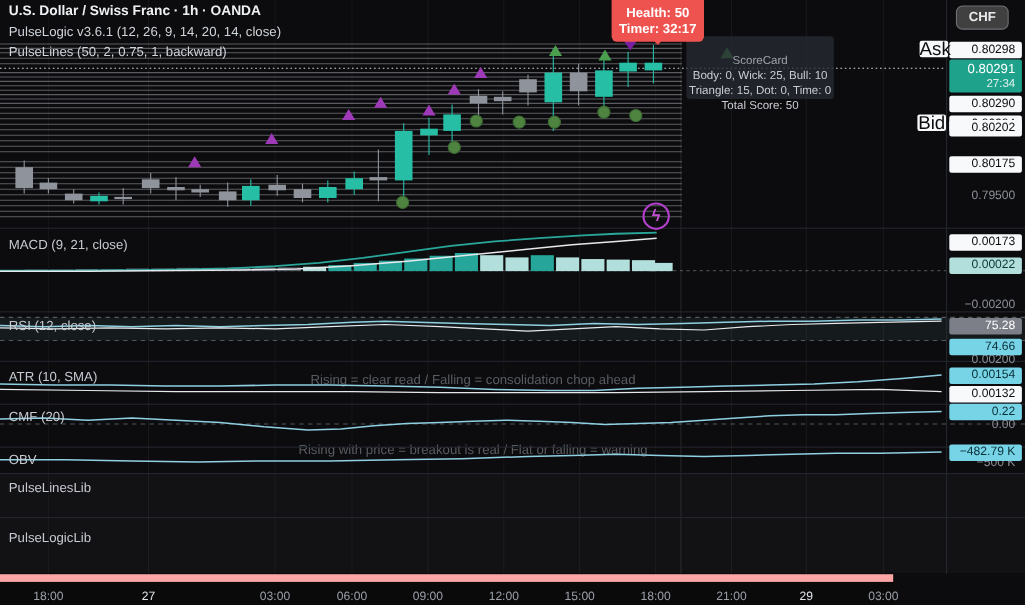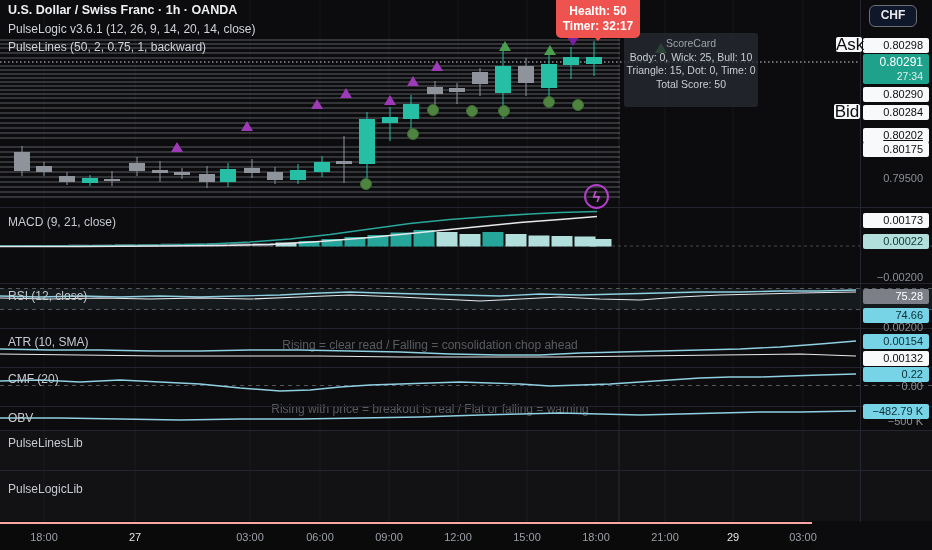--- a/index.html
+++ b/index.html
@@ -23,23 +23,23 @@
     font-size:12px; color:rgba(150,154,162,0.55); }
 
   
   #exit-tooltip { position:absolute; left:556px; top:-13px; width:84px; z-index:6;
     background:#ef5350; border-radius:5px; padding:2px 0 4px 0;
     text-align:center; font-size:12px; line-height:15px; font-weight:600; color:#fff; }
   #exit-tail { position:absolute; left:590px; top:32px; z-index:6; width:0; height:0;
     border-left:8px solid transparent; border-right:8px solid transparent; border-top:9px solid #ef5350; }
 
   
-  #scorecard { position:absolute; left:624px; top:33px; width:134px; height:74px; z-index:5;
+  #scorecard { position:absolute; left:624px; top:33px; width:134px; height:57px; z-index:5;
     background:rgba(38,42,50,0.8); border-radius:3px; text-align:center;
-    font-size:10.5px; line-height:13.5px; color:#c9ccd3; padding-top:4px; }
+    font-size:10.5px; line-height:13.5px; color:#c9ccd3; padding-top:16px; }
   #scorecard .sc-title { color:#9da1a9; }
 
   
   #price-axis { position:absolute; left:860px; top:0; width:72px; height:522px; z-index:3;
     border-left:1px solid #23262e; }
   .chip { position:absolute; left:2px; width:66px; height:15px; line-height:15px;
     font-size:11px; text-align:right; padding-right:6px; border-radius:2px; z-index:2; }
   .chip.white { background:#f8f9fb; color:#0d0d10; }
   .chip.mint  { background:#b2dfdb; color:#0d3833; }
   .chip.cyan  { background:#76d4e6; color:#0a2e36; }
@@ -48,31 +48,31 @@
   #last-price-box { position:absolute; left:2px; top:54px; width:66px; height:30px; z-index:2;
     background:#1fa28c; border-radius:2px; text-align:right; padding-right:6px; color:#fff;padding-left:13px; }
   #last-price-box .lp { font-size:12px; line-height:16px; }
   #last-price-box .cd { font-size:10.5px; line-height:12px; color:rgba(255,255,255,0.85); }
 
   .side-tag { position:absolute; width:26px; height:15px; line-height:15px; z-index:4;
     background:#f8f9fb; color:#0d0d10; font-size:17px; text-align:center; border-radius:2px; }
 
   
   #chf-button { position:absolute; left:869px; top:5px; width:48px; height:22px; z-index:7;
-    background:#0f172a; border:1.5px solid #6b6f76; border-radius:6px;
+    background:#404040; border:1.5px solid #6b6f76; border-radius:6px;
     color:#e8eaed; font-size:12px; font-weight:600; text-align:center; line-height:19px; }
 
   
   #lightning-icon { position:absolute; left:584px; top:184px; width:25px; height:25px; z-index:4;
     border:2px solid #b13fc9; border-radius:50%; color:#c44fd6;
     font-size:15px; font-weight:700; text-align:center; line-height:21px; }
 
   
   #time-axis { position:absolute; left:0; top:522px; width:812px; height:28px; z-index:3;
-    background:#0a0a0b; border-top:2px solid #fca5a5;text-align:center; }
+    background:#0a0a0b; border-top:7px solid #fca5a5;text-align:center; }
   .time-label { position:absolute; top:7px; transform:translateX(-50%);
     font-size:11px; color:#9ba0a8; }
   .time-label.major { color:#e2e5ea; font-weight:400; }
 </style>
 </head>
 <body>
 
 <div id="app">
 
   <div id="chart-canvas">
@@ -281,21 +281,21 @@
   <div class="lib-pane-bg" style="top:471px; height:50px"></div>
 
   <div id="price-axis">
     <div id="last-price-box">
       <div class="lp">0.80291</div>
       <div class="cd">27:34</div>
     </div>
   <div class="chip white" style="top: 37.5px;">0.80298</div>
       <div class="chip white" style="top: 86.5px;">0.80290</div>
       <div class="chip white" style="top: 104.5px;">0.80284</div>
-      <div class="chip white" style="top: 128px; text-decoration: underline;">0.80202</div>
+      <div class="chip white" style="top: 109px;">0.80202</div>
       <div class="chip white" style="top: 141.5px;">0.80175</div>
       <div class="chip plain" style="top: 170.5px;">0.79500</div>
       <div class="chip white" style="top: 212.5px;">0.00173</div>
       <div class="chip mint" style="top: 233.5px;">0.00022</div>
       <div class="chip plain" style="top: 269.5px;">−0.00200</div>
       <div class="chip gray" style="top: 288.5px;">75.28</div>
       <div class="chip cyan" style="top: 307.5px;">74.66</div>
       <div class="chip plain" style="top: 319.5px;">0.00200</div>
       <div class="chip cyan" style="top: 333.5px;">0.00154</div>
       <div class="chip white" style="top: 350.5px;">0.00132</div>

